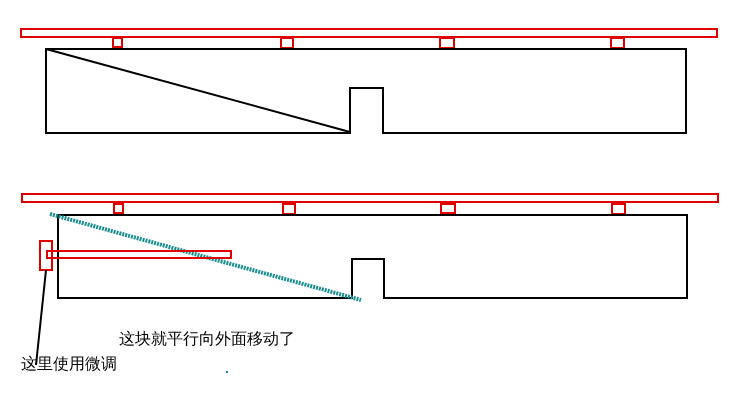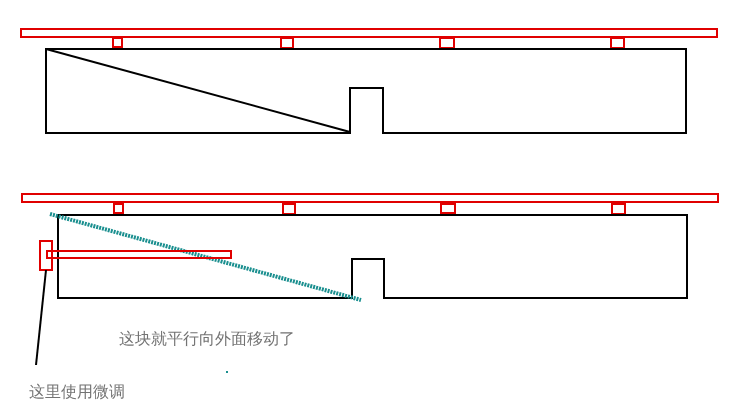--- a/index.html
+++ b/index.html
@@ -1,19 +1,19 @@
 <!DOCTYPE html>
 <html><head>
 <meta charset="utf-8">
 <style>
   html, body { margin: 0; padding: 0; background: #ffffff; }
   body { width: 752px; height: 419px; position: relative; overflow: hidden;
          font-family: "DejaVu Sans", sans-serif; }
   svg { position: absolute; left: 0; top: 0; }
-  .label { position: absolute; font-size: 16px; color: #737373; white-space: nowrap;
+  .label { position: absolute; font-size: 16px; color: #000000; white-space: nowrap;
            font-family: Liberation Mono, monospace; }
 </style>
 </head>
 <body>
 
 <svg width="752" height="419" viewBox="0 0 752 419">
 
   <g>
     <rect x="21" y="29" width="696" height="8" fill="none" stroke="#e00000" stroke-width="2"></rect>
     <rect x="113" y="38" width="9" height="9" fill="none" stroke="#e00000" stroke-width="2"></rect>
@@ -33,13 +33,13 @@
     <path d="M58,215 L687,215 L687,298 L384,298 L384,259 L352,259 L352,298 L58,298 Z" fill="none" stroke="#000000" stroke-width="2"></path>
     <line x1="50" y1="214" x2="361" y2="300" stroke="#1a8f8f" stroke-width="4" stroke-dasharray="2 1"></line>
     <rect x="40" y="241" width="12" height="29" fill="none" stroke="#e00000" stroke-width="2"></rect>
     <rect x="47" y="251" width="184" height="7" fill="none" stroke="#e00000" stroke-width="2"></rect>
     <line x1="46" y1="270" x2="36" y2="365" stroke="#000000" stroke-width="2"></line>
     <rect x="226" y="371" width="2" height="2" fill="#1a8f8f"></rect>
   </g>
 </svg>
 
 <div class="label" style="left:119px; top:329px;">这块就平行向外面移动了</div>
-<div class="label" style="left:21px; top:382px;margin-left:8px;">这里使用微调</div>
+<div class="label" style="left:21px; top:354px;">这里使用微调</div>
 
 </body></html>

